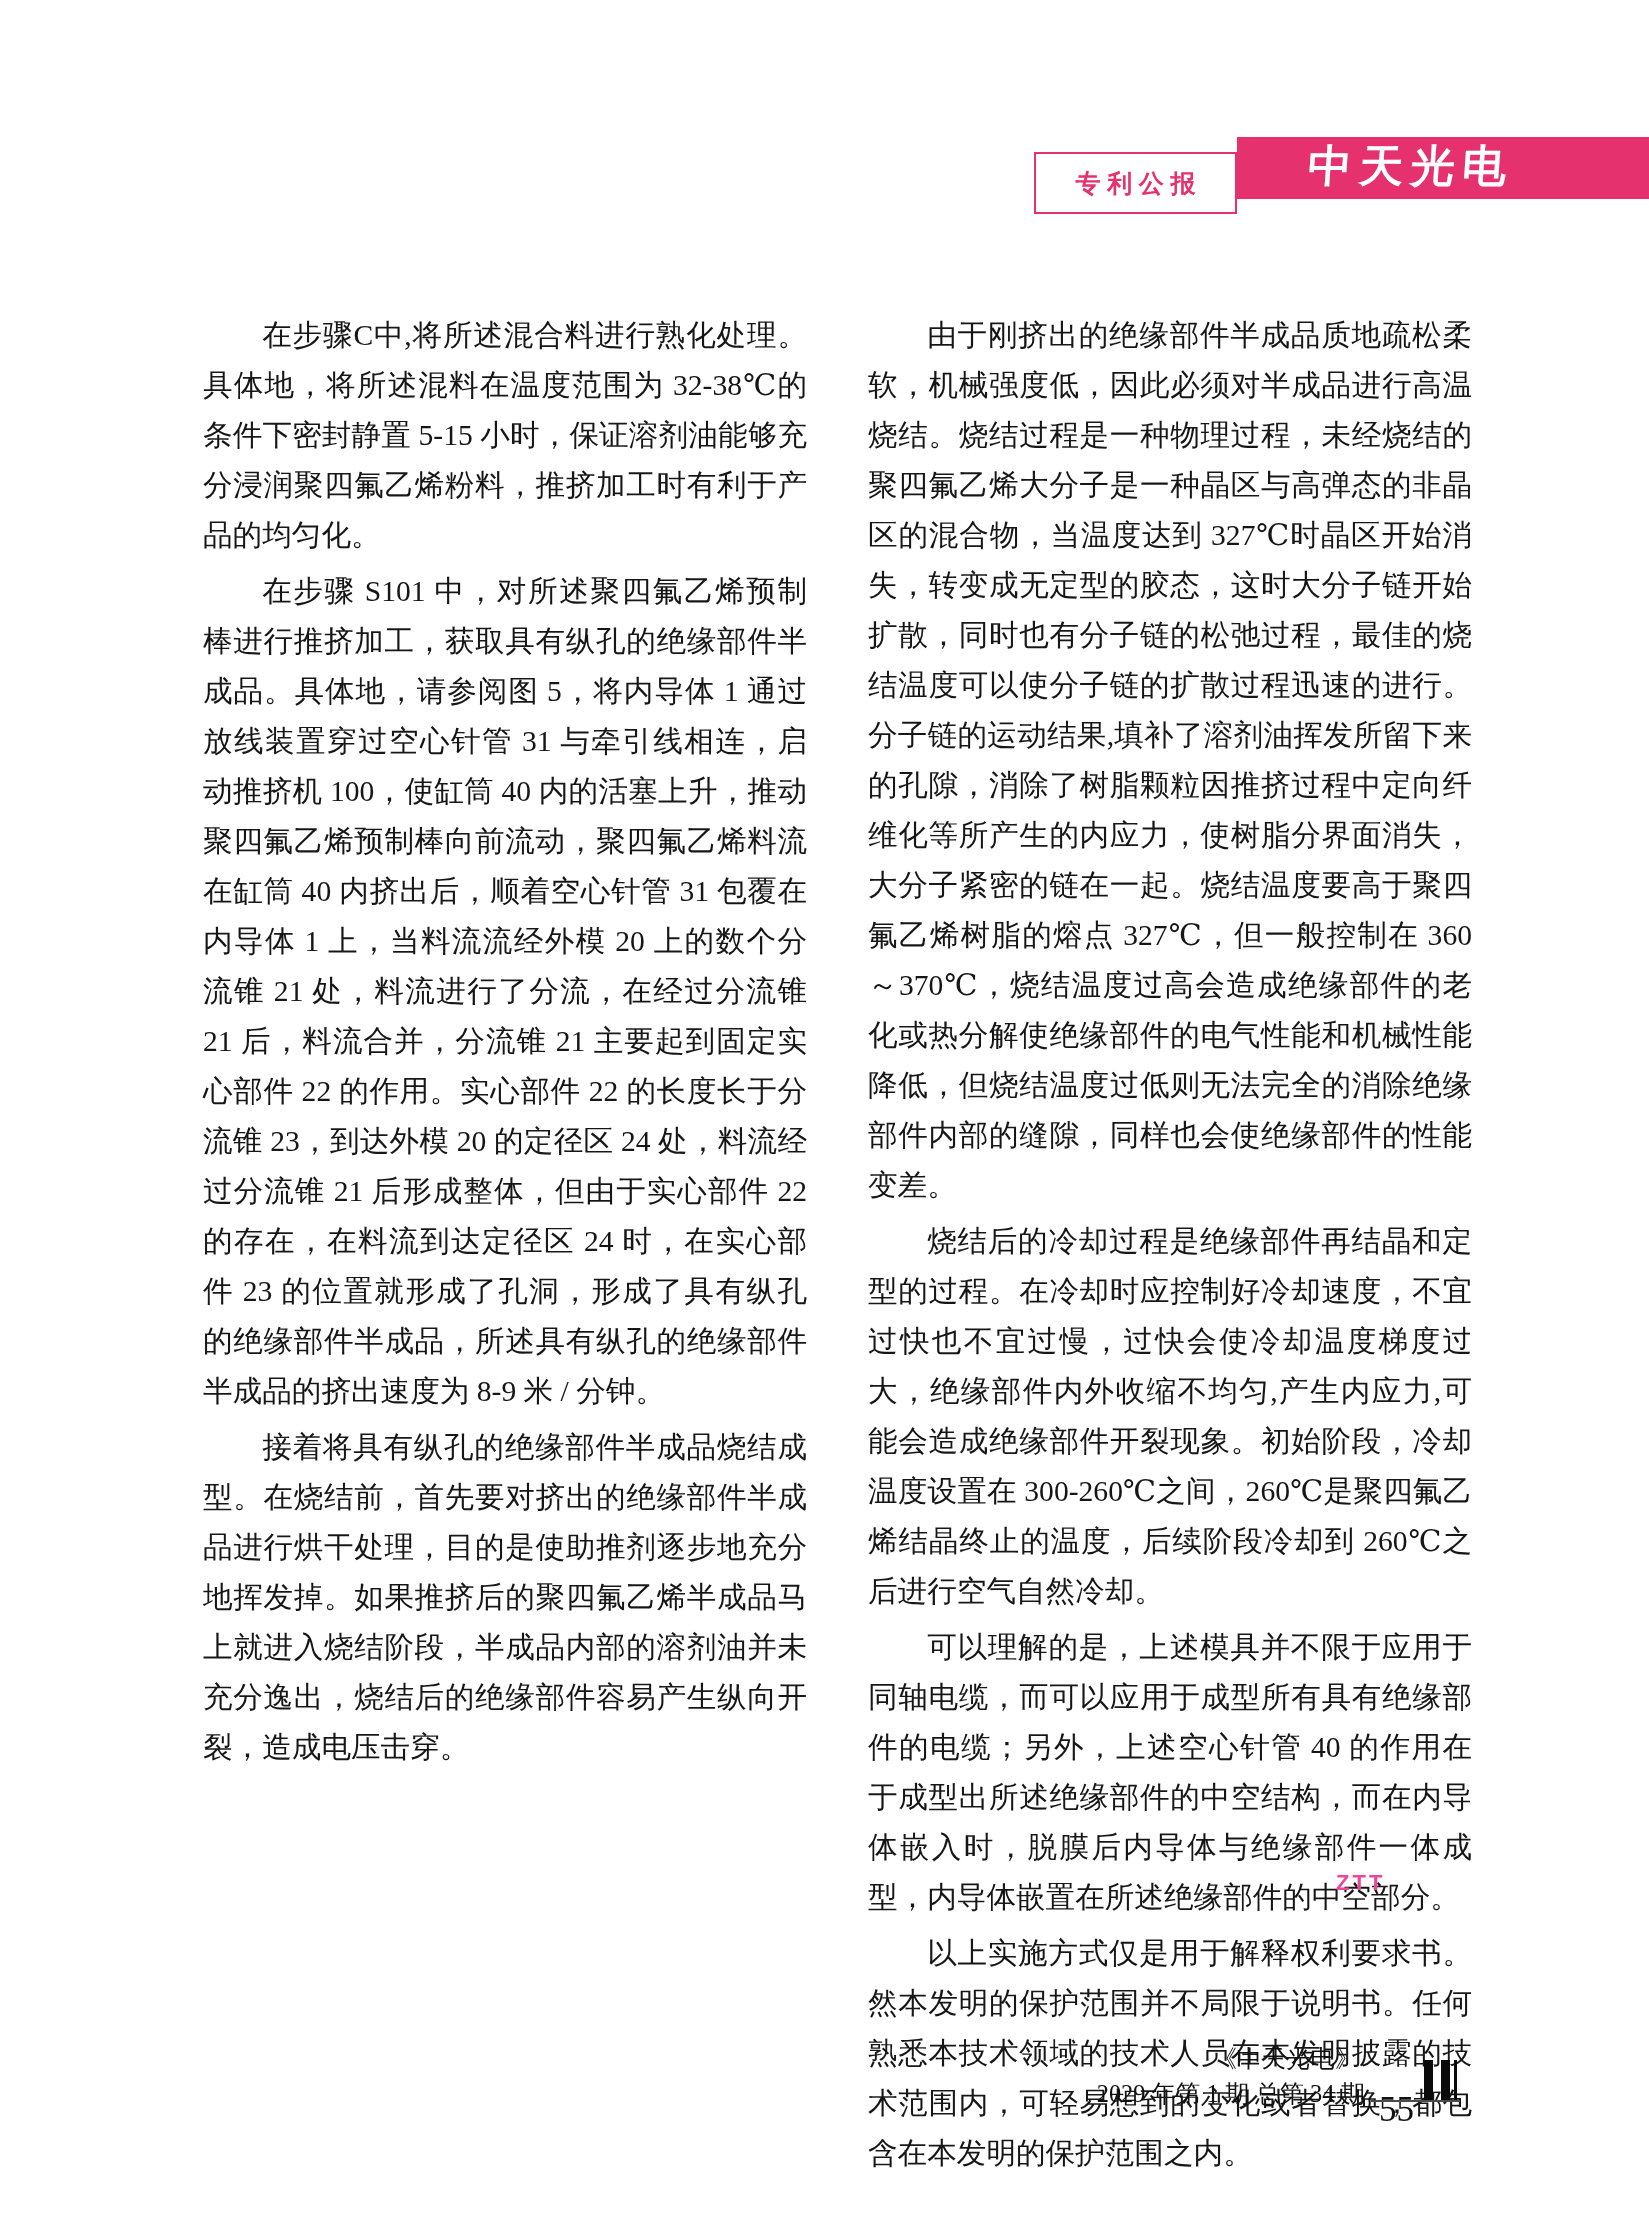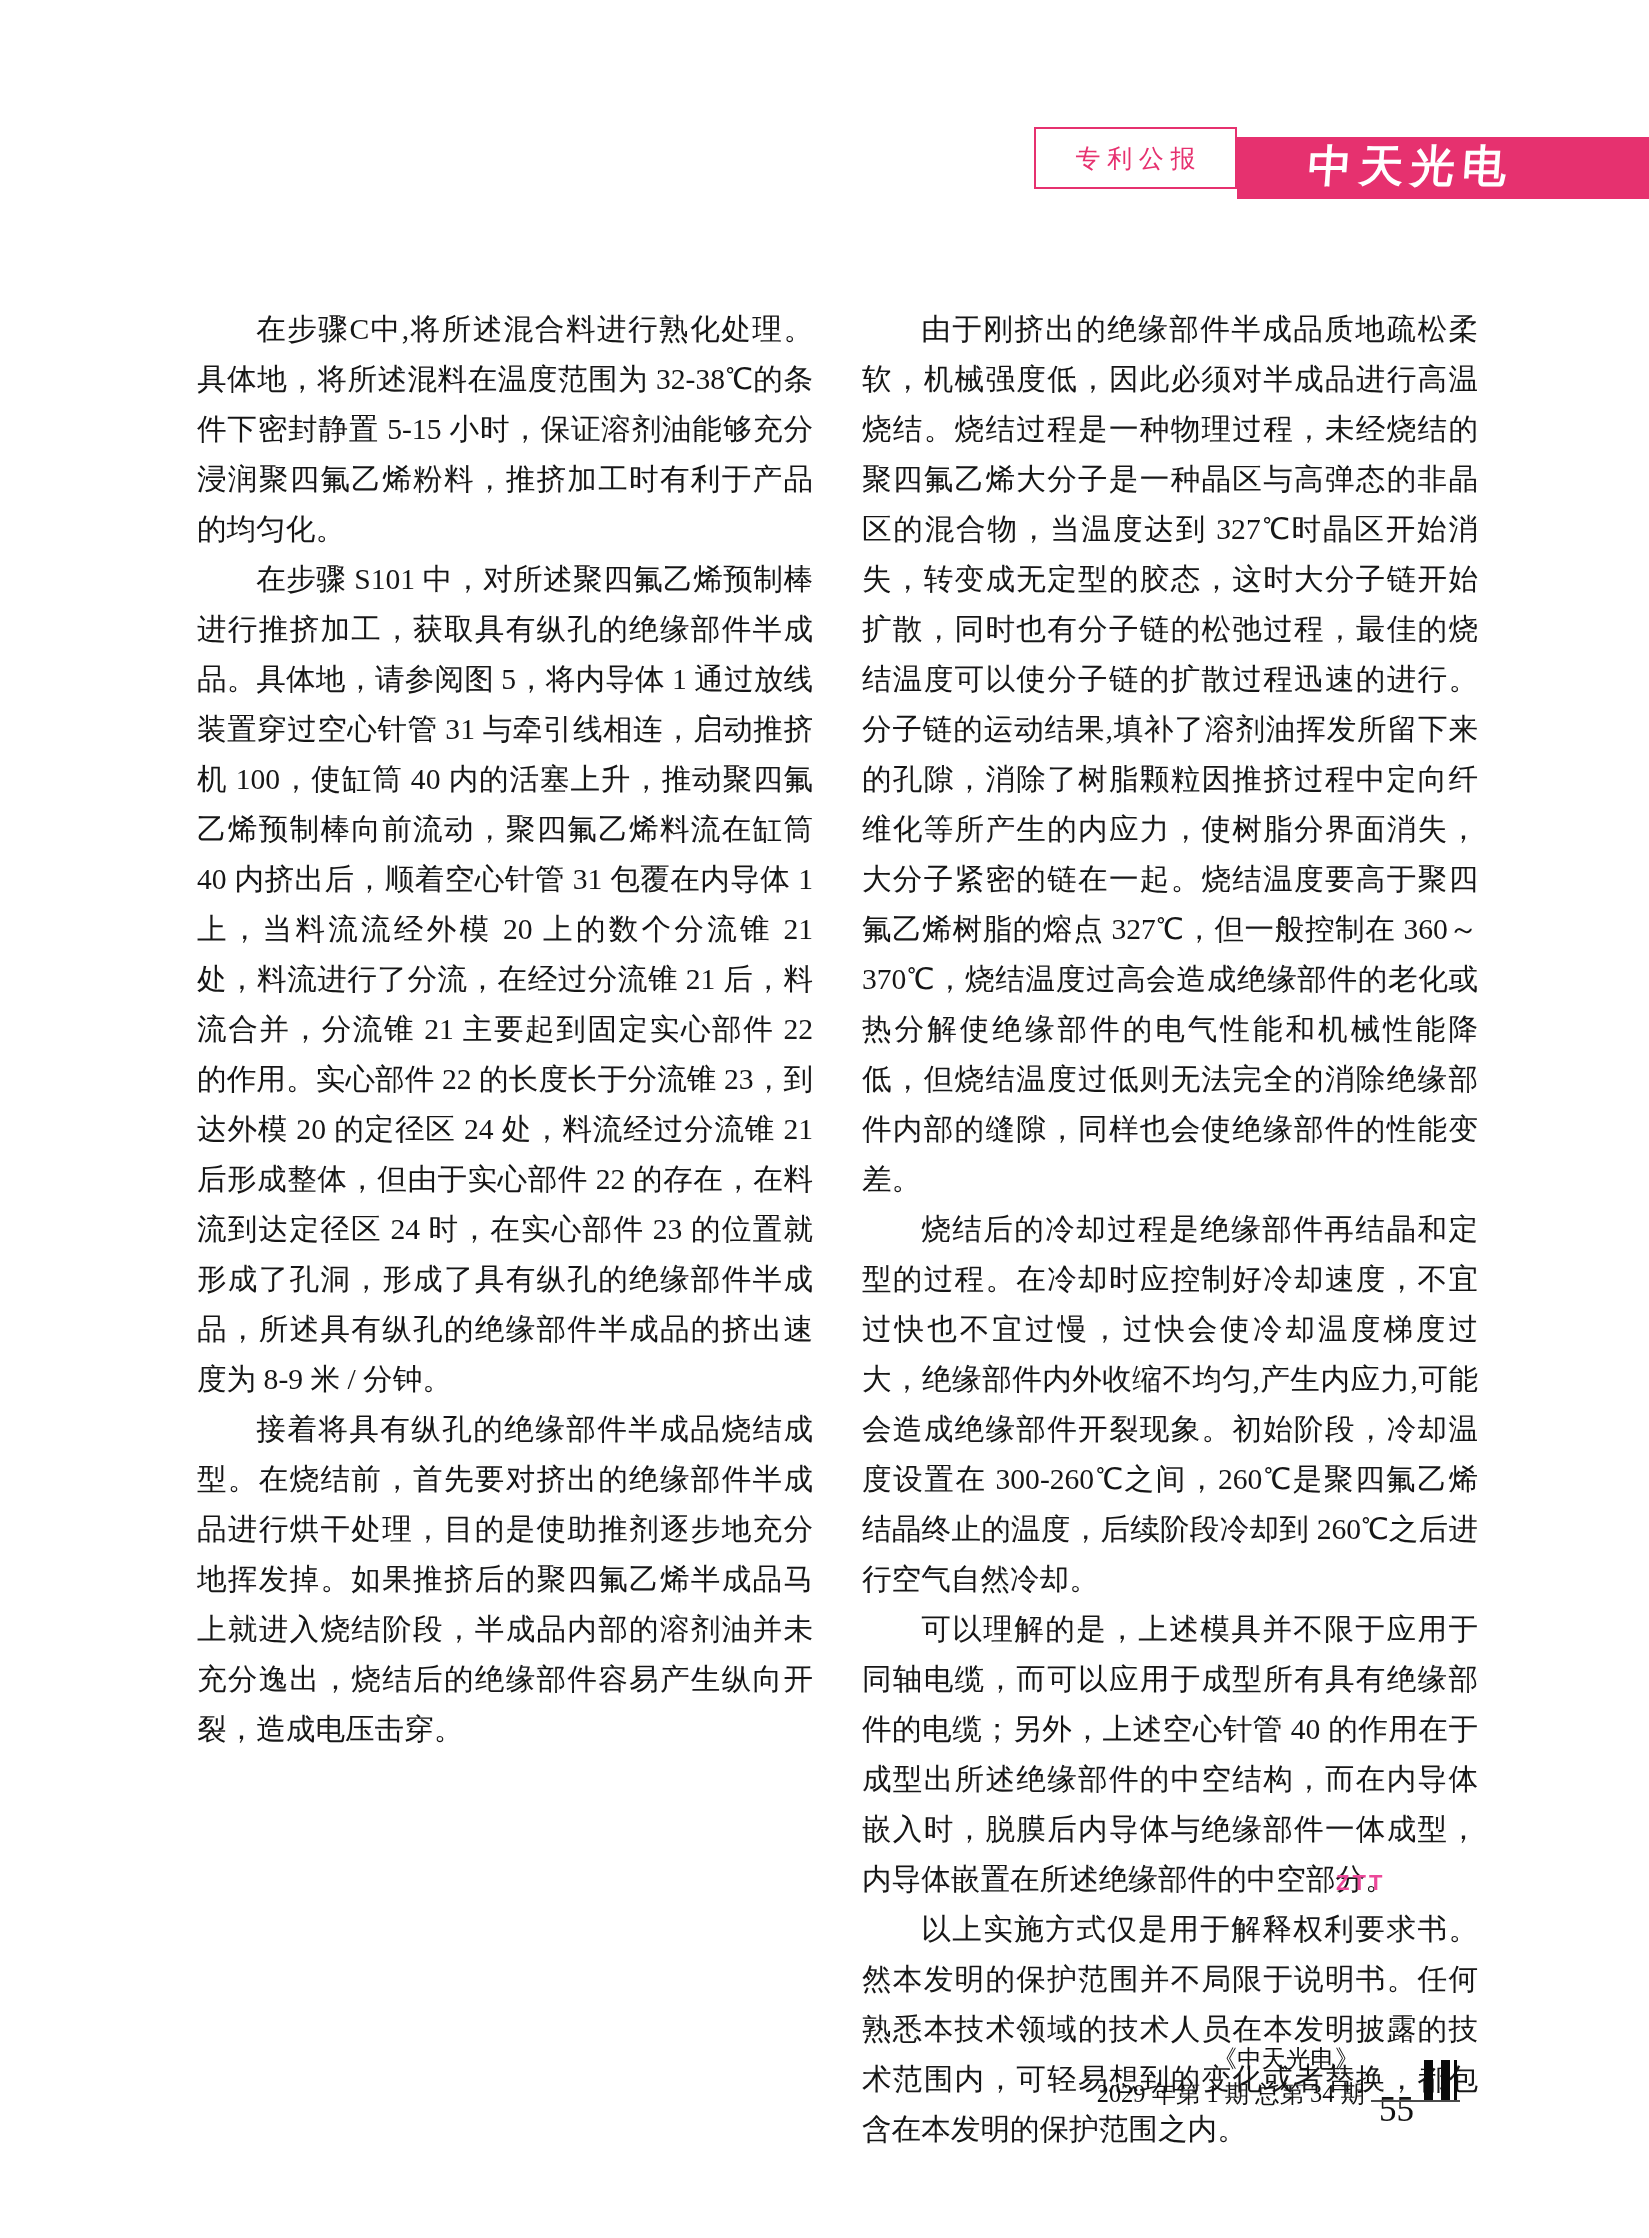--- a/index.html
+++ b/index.html
@@ -8,27 +8,28 @@
     width:1649px;
     height:2239px;
     background:#ffffff;
     font-family:"Liberation Serif","DejaVu Serif",serif;
     color:#161616;
     overflow:hidden;
   }
   
   .badge{
     position:absolute;
-    left:1034px; top:127px;
+    left:1034px; top:152px;
     width:203px; height:62px;
     box-sizing:border-box;
     border:2.2px solid #e6316f;
     display:flex; align-items:center; justify-content:center;
     background:#ffffff;
     z-index:2;
+    font-weight:bold;
   }
   .badge-label{
     font-family:"Liberation Sans","DejaVu Sans",sans-serif;
     font-size:25px;
     letter-spacing:6.6px;
     padding-left:6.6px; 
     color:#e6316f;
   }
   .band{
     position:absolute;
@@ -56,23 +57,22 @@
     gap:49px;
   }
   .col{
     width:616px;
     font-size:29.6px;
     line-height:50px;
     text-align:justify;
     text-justify:inter-ideograph;
   }
   .col p{
-    margin:0;
+    margin:6px;
     text-indent:2em;
-    font-family:Liberation Serif, serif;
   }
   
   .ztt-logo{
     position:absolute;
     left:1336px; top:1870px;
     font-family:"Liberation Sans","DejaVu Sans",sans-serif;
     font-weight:bold;
     font-size:22px;
     letter-spacing:3px;
     color:#ec4899;

